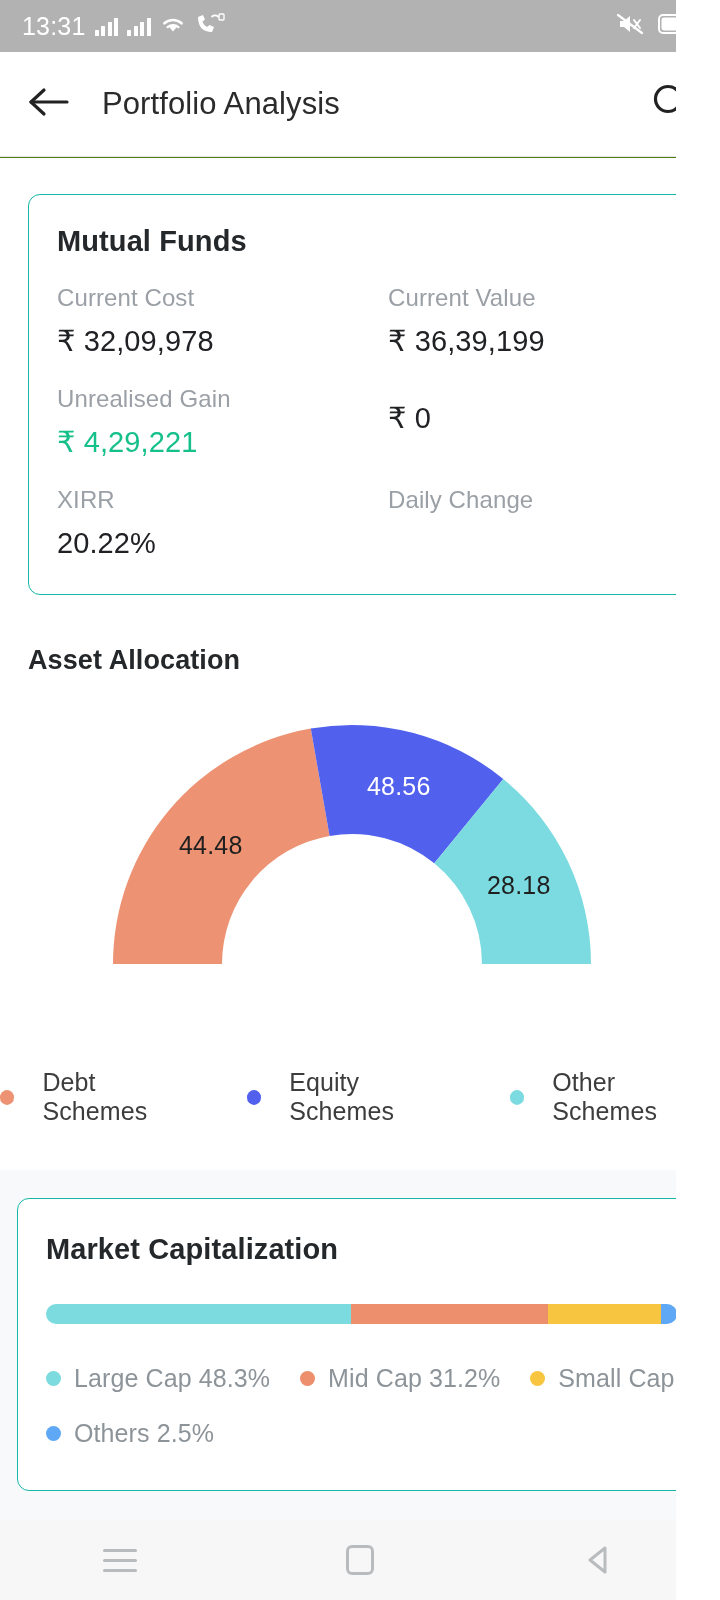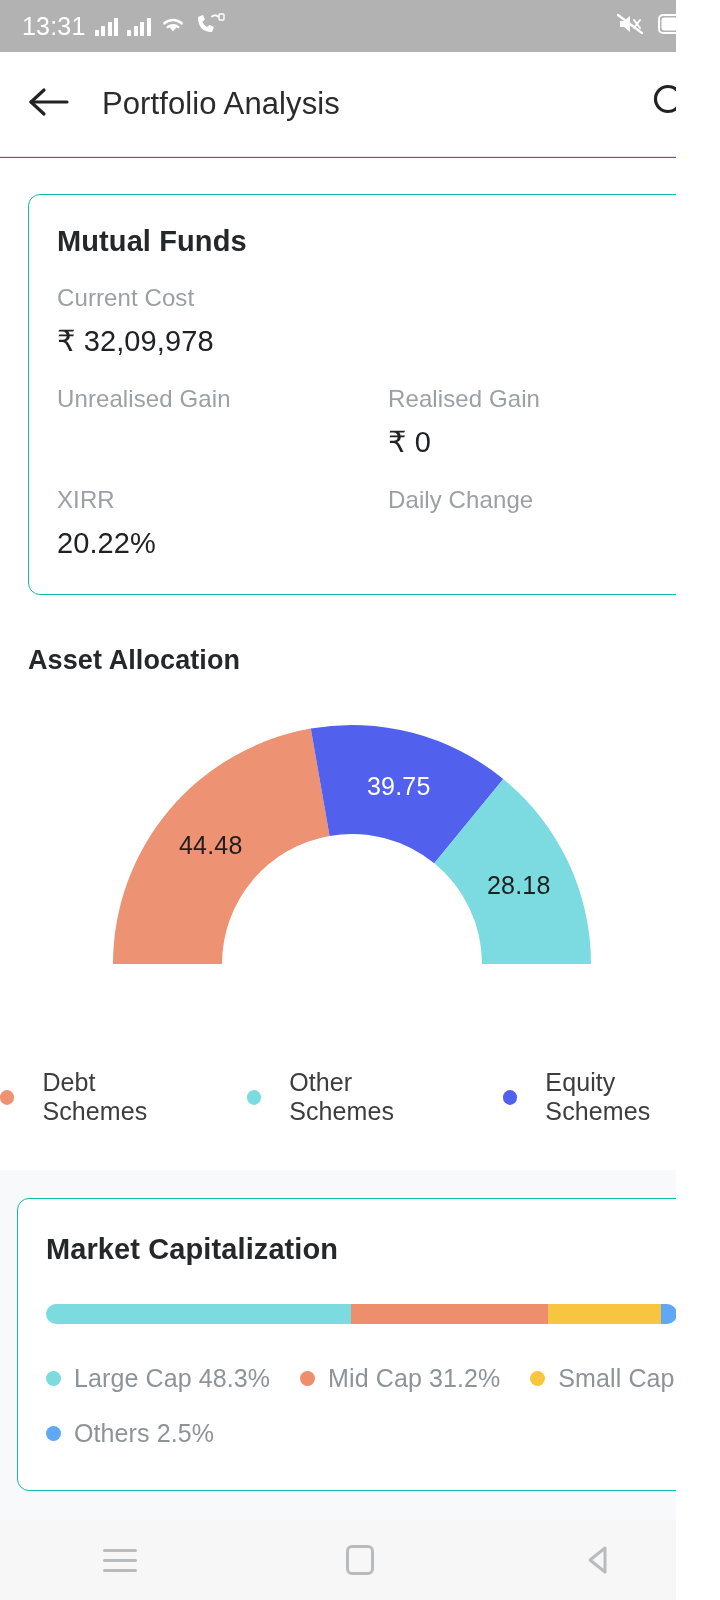--- a/index.html
+++ b/index.html
@@ -184,28 +184,32 @@
 
     <div class="card mf-card">
       <div class="card-title">Mutual Funds</div>
       <div class="metrics">
 
         <div class="mrow">
           <div class="mcell">
             <div class="mlabel">Current Cost</div>
             <div class="mvalue">₹ 32,09,978</div>
           </div>
+          <div class="mcell right">
+            <div class="mlabel">Current Value</div>
+            <div class="mvalue">₹ 36,39,199</div>
+          </div>
         </div>
 
         <div class="mrow">
           <div class="mcell">
             <div class="mlabel">Unrealised Gain</div>
+            <div class="mvalue green">₹ 4,29,221</div>
           </div>
           <div class="mcell right">
-            <div class="mlabel">Realised Gain</div>
             <div class="mvalue">₹ 0</div>
           </div>
         </div>
 
         <div class="mrow">
           <div class="mcell">
             <div class="mlabel">XIRR</div>
             <div class="mvalue">20.22%</div>
           </div>
           <div class="mcell right">
@@ -220,36 +224,36 @@
 
     <div class="gauge-wrap">
       <svg width="720" height="330" viewBox="0 0 720 330">
         <g id="gauge-segments">
             <path d="M113 270.00000000000006 A239 239 0 0 1 310.7939212902669 34.57897486127695 L329.5866517478439 141.94672272789123 A130 130 0 0 0 222 270 Z" fill="#ED9272"></path>
             <path d="M310.7939212902669 34.57897486127695 A239 239 0 0 1 503.2841632344757 84.97540175845674 L434.2884569894638 169.35900514058318 A130 130 0 0 0 329.5866517478439 141.94672272789123 Z" fill="#5161EE"></path>
             <path d="M503.2841632344757 84.97540175845674 A239 239 0 0 1 591 269.9999999999997 L482 269.99999999999983 A130 130 0 0 0 434.2884569894638 169.35900514058318 Z" fill="#7BDBE0"></path>
           </g>
       </svg>
       <span class="gauge-lbl" id="glbl0" style="left: 210.739px; top: 151.317px; transform: translate(-50%, -50%);">44.48</span>
-      <span class="gauge-lbl on-dark" id="glbl1" style="left: 398.729px; top: 91.5158px; transform: translate(-50%, -50%);">39.75</span>
+      <span class="gauge-lbl on-dark" id="glbl1" style="left: 398.729px; top: 91.5158px; transform: translate(-50%, -50%);">48.56</span>
       <span class="gauge-lbl" id="glbl2" style="left: 518.714px; top: 190.965px; transform: translate(-50%, -50%);">28.18</span>
     </div>
 
     <div class="legend">
       <span class="li">
         <span class="dot" id="ldot0" style="background: rgb(237, 146, 114);"></span>
         <span class="lt">Debt Schemes</span>
       </span>
       <span class="li">
+        <span class="dot" id="ldot1" style="background: rgb(81, 97, 238);"></span>
+        <span class="lt">Equity Schemes</span>
+      </span>
+      <span class="li">
         <span class="dot" id="ldot2" style="background: rgb(123, 219, 224);"></span>
         <span class="lt">Other Schemes</span>
-      </span>
-      <span class="li">
-        <span class="dot" id="ldot1" style="background: rgb(81, 97, 238);"></span>
-        <span class="lt">Equity Schemes</span>
       </span>
     </div>
 
     <div class="grayzone">
 
       <div class="card mc-card">
         <div class="card-title">Market Capitalization</div>
 
         <div class="mc-bar" id="mcbar">
             <span style="width: 48.3%; background: rgb(123, 219, 223);"></span>

